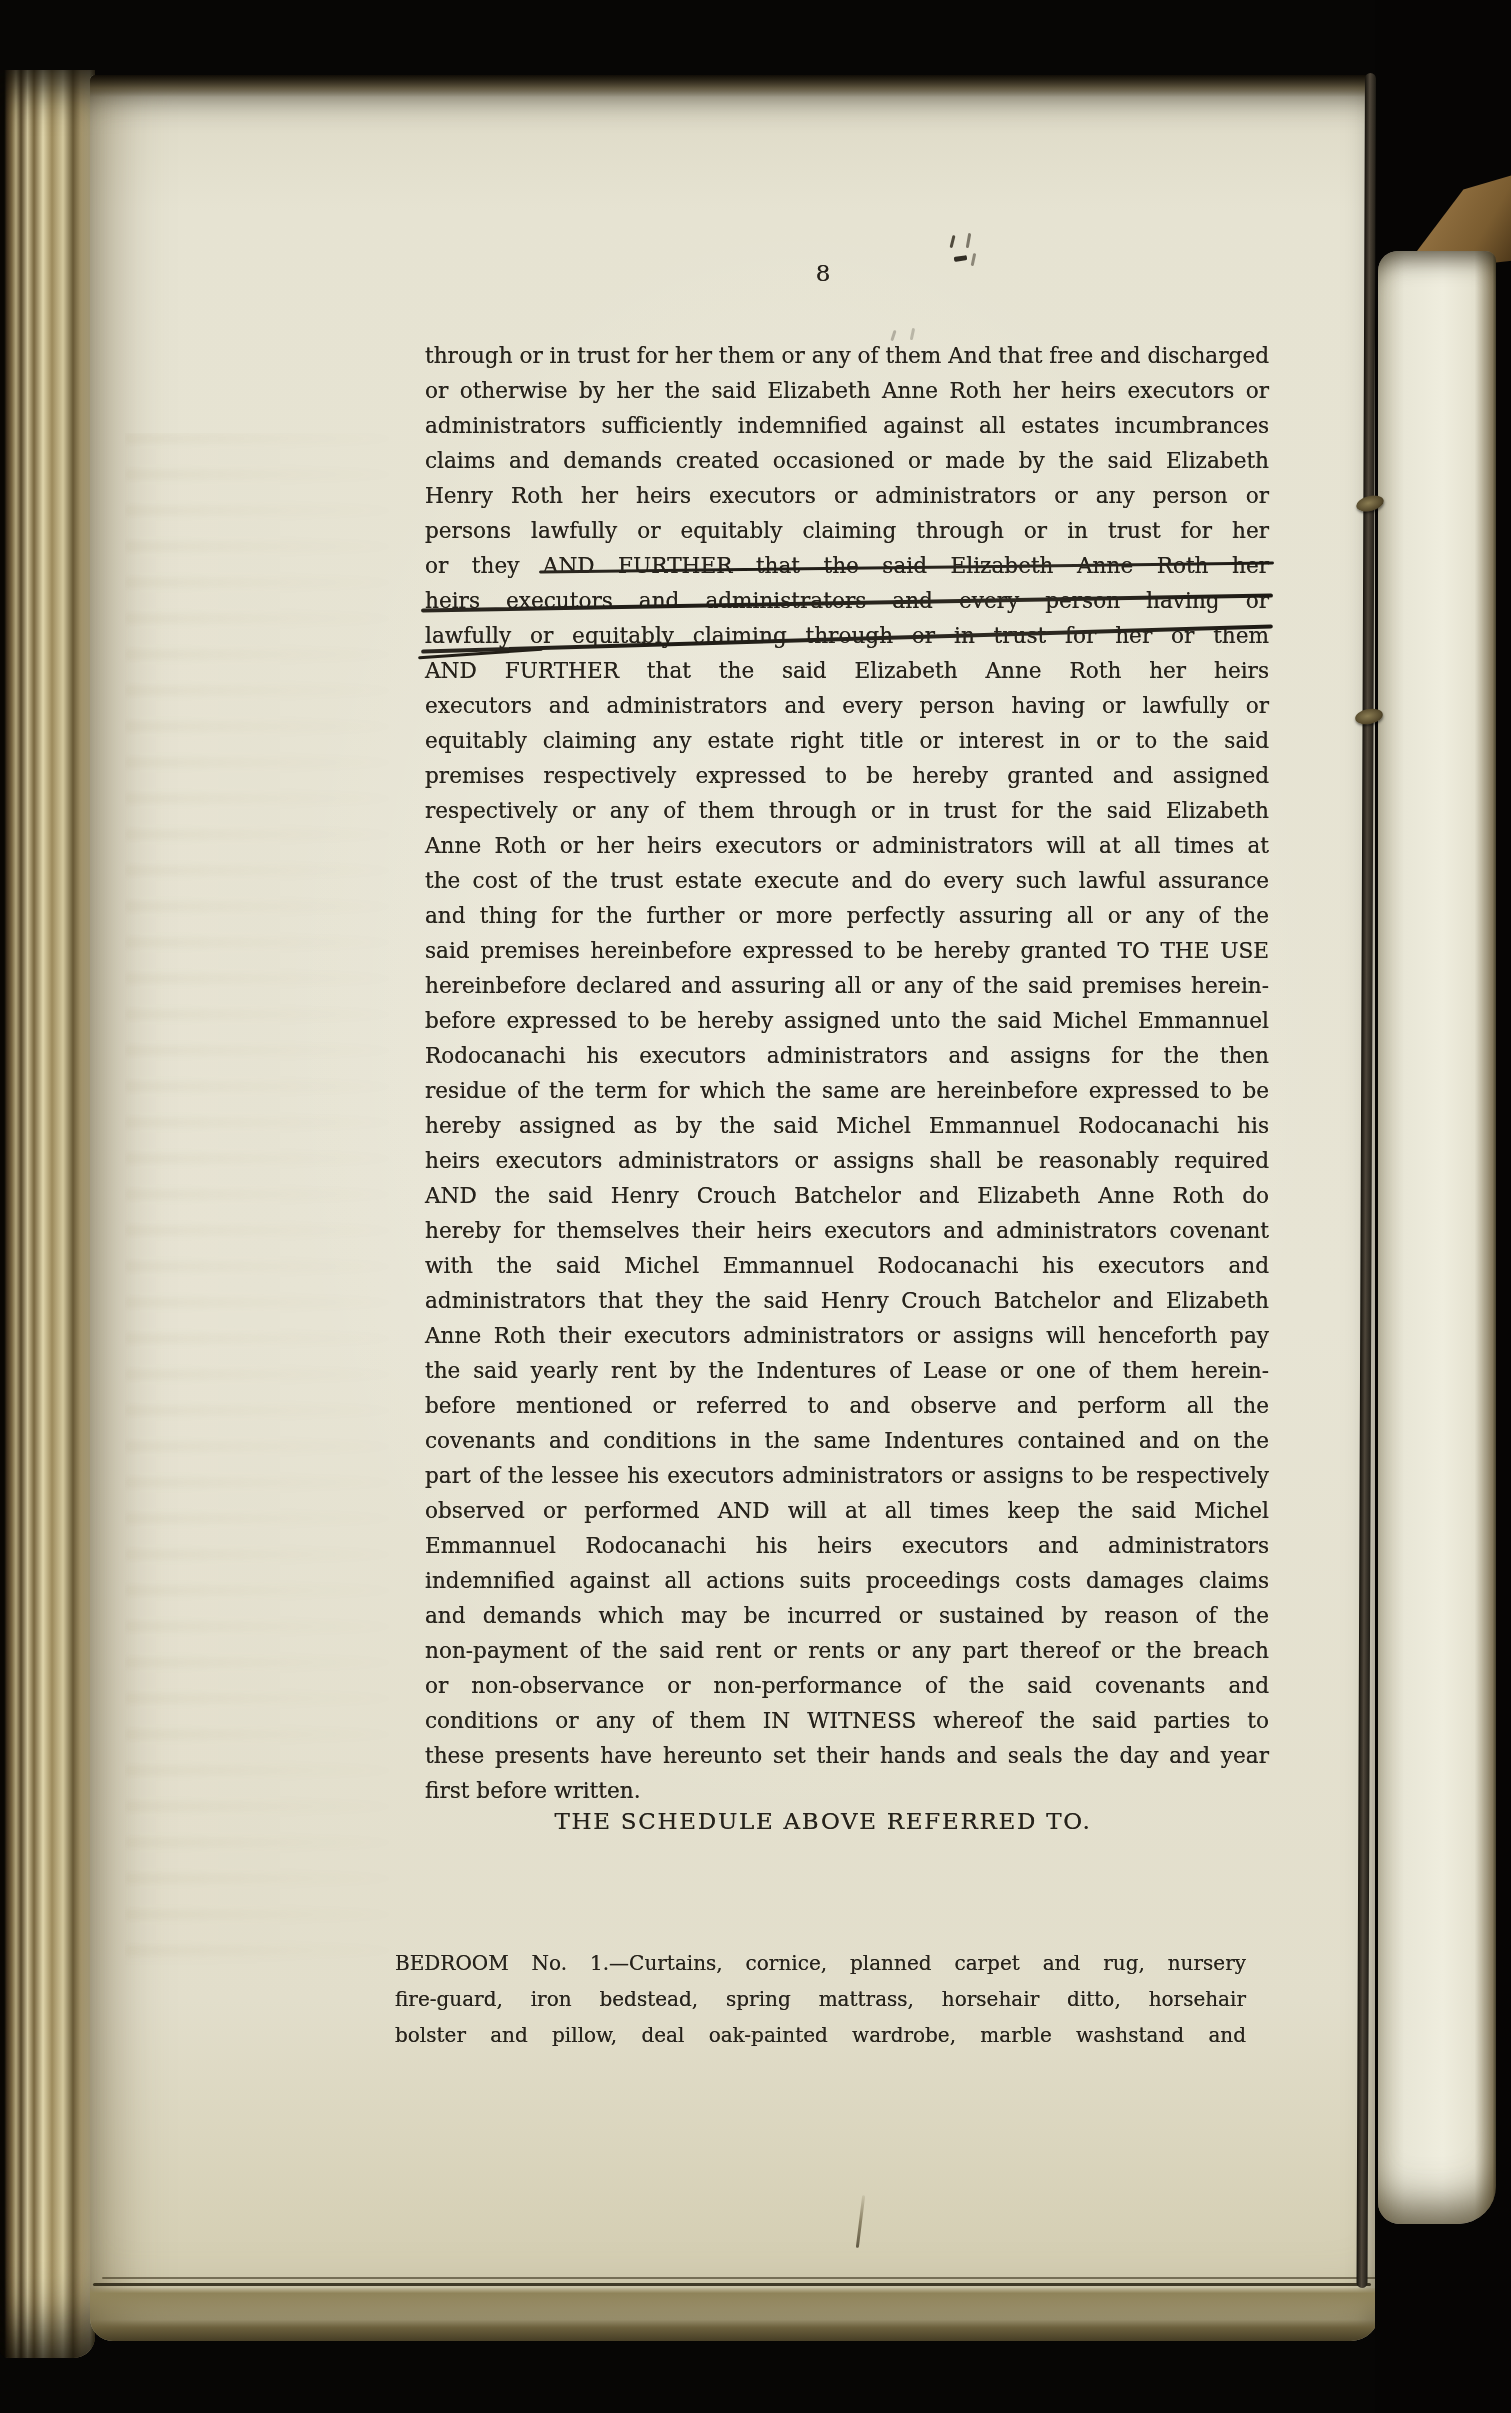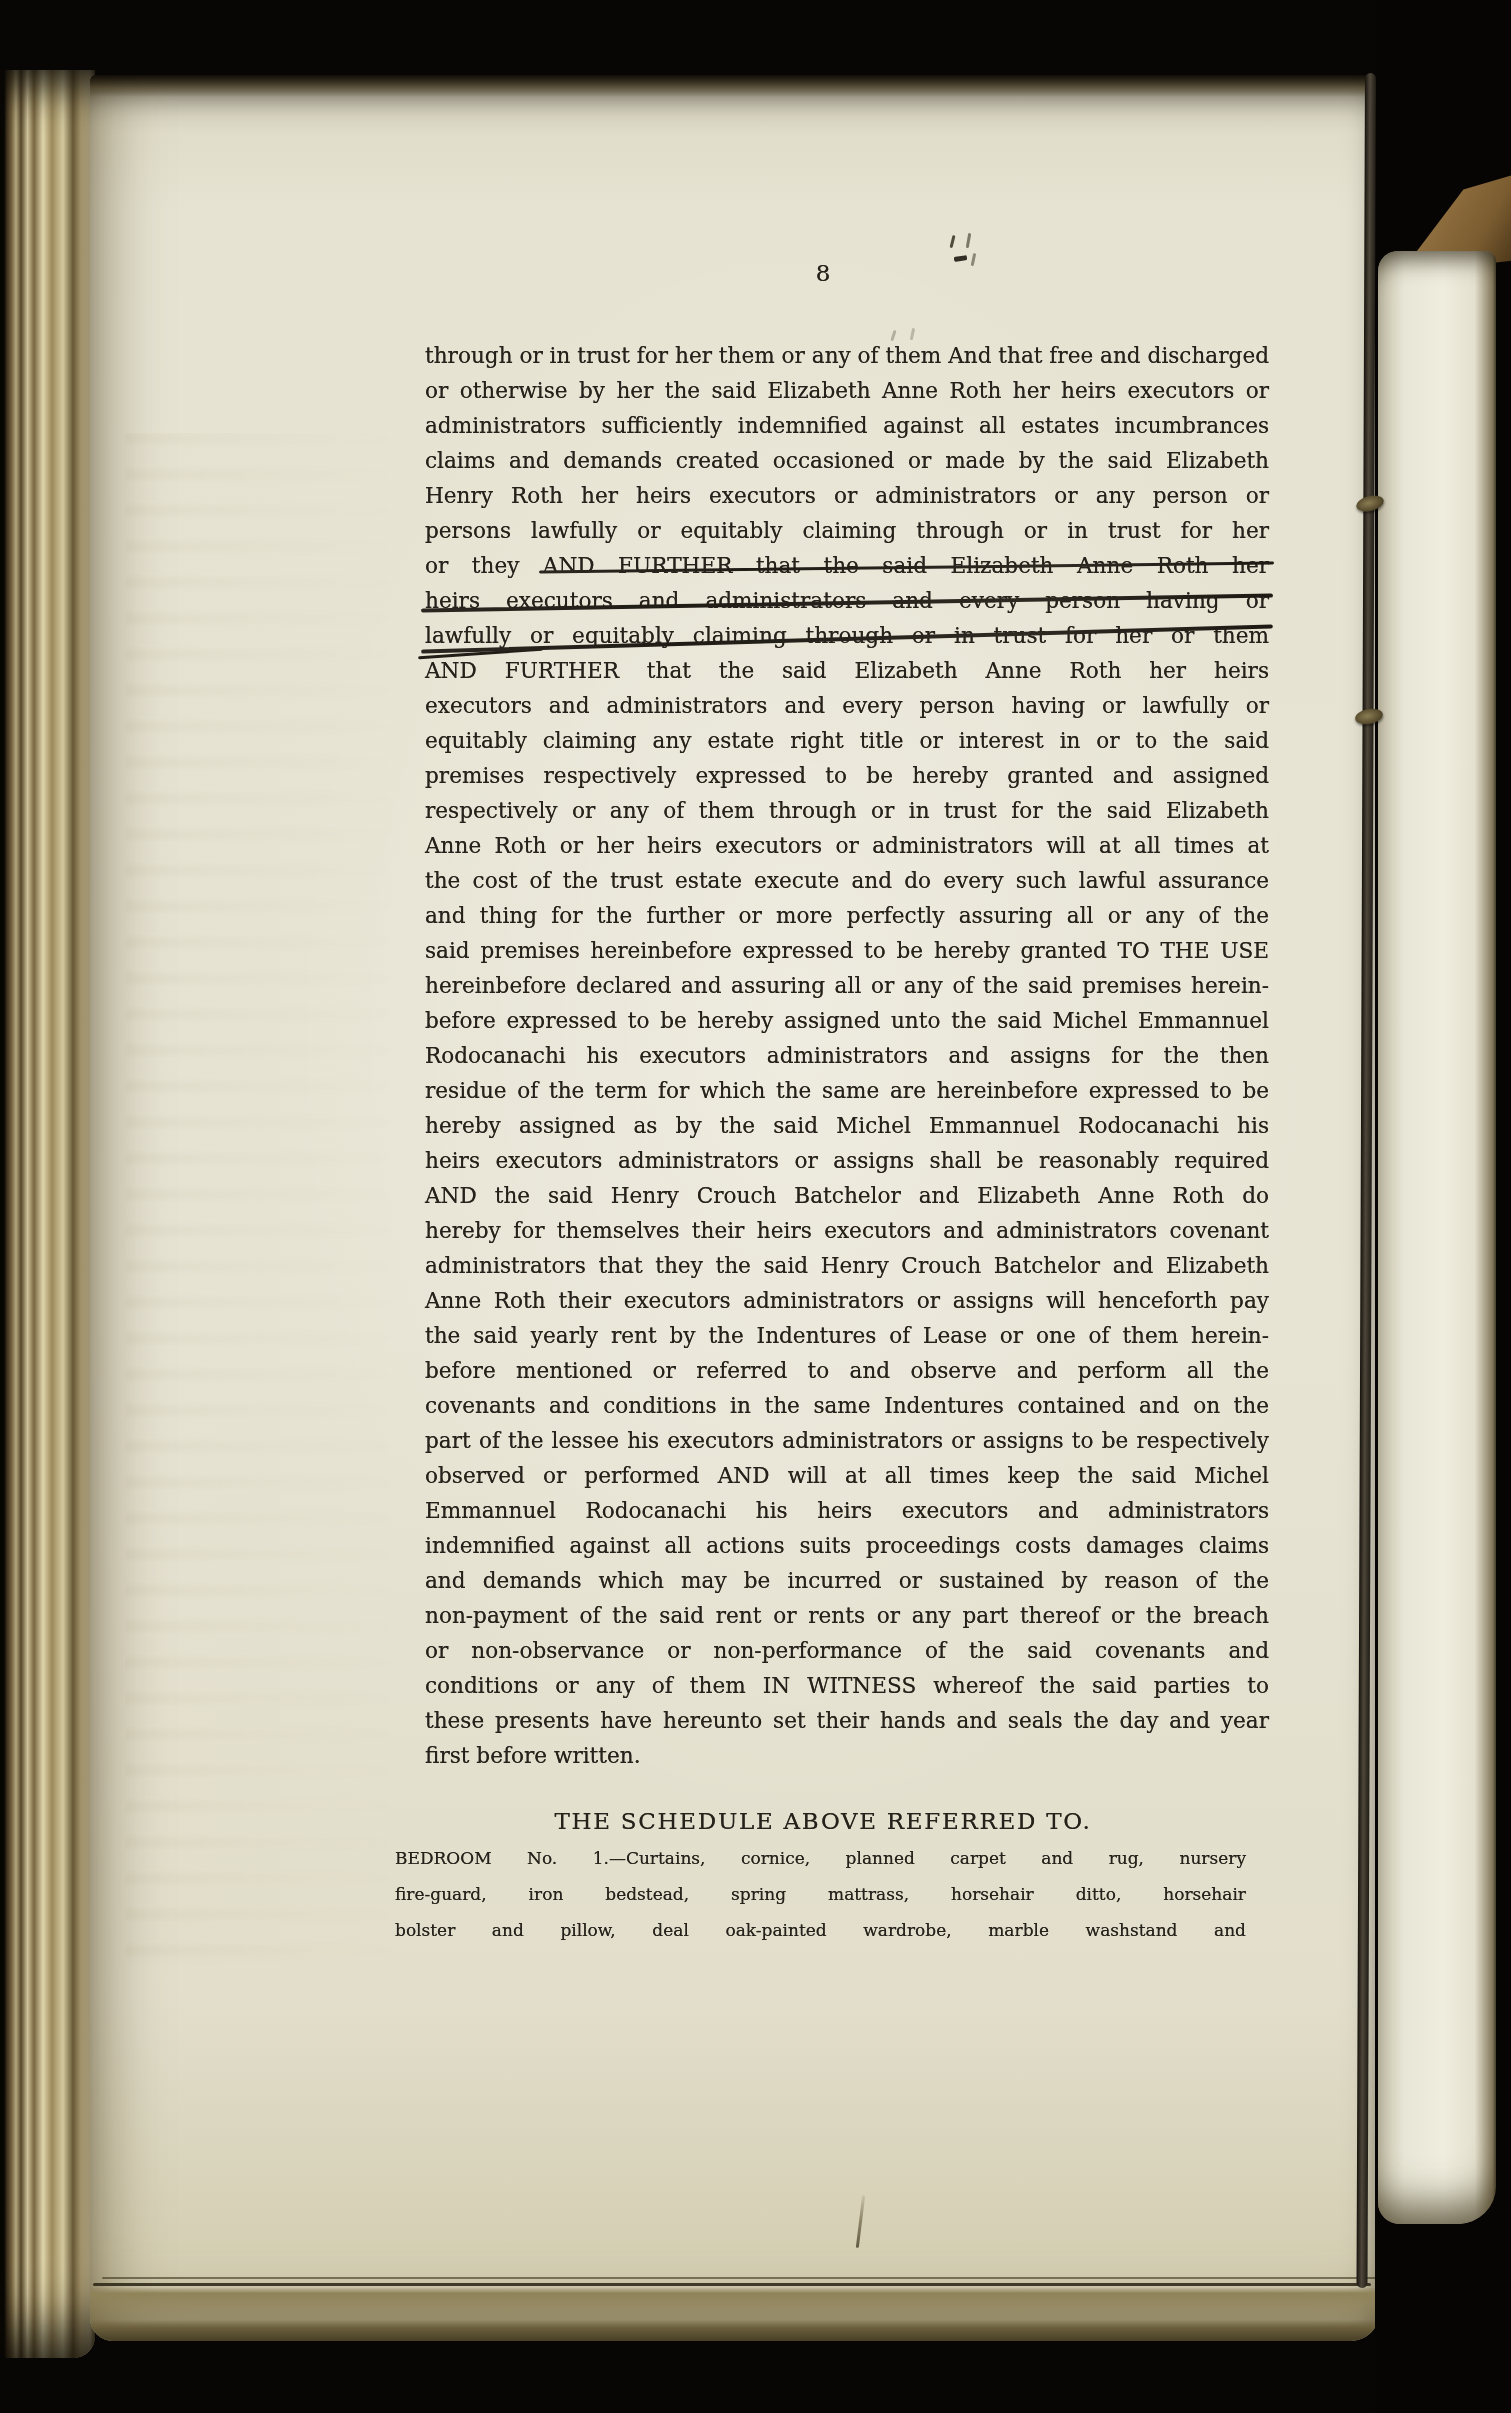--- a/index.html
+++ b/index.html
@@ -85,21 +85,21 @@
   .struck::after{content:"";position:absolute;left:-4.2px;right:-4.2px;top:54%;height:3.3px;
     background:linear-gradient(90deg,#2b2720,#1f1c16 30%,#2e2a22 70%,#1d1a14);
     border-radius:2.5px;transform:rotate(-0.5deg);}
   .struck.struck-6::after{transform:rotate(-0.7deg);top:50%;}
   .struck.struck-7::after{transform:rotate(-1.0deg);top:52%;height:4.2px;}
   .struck.struck-8::after{transform:rotate(-1.7deg);top:56%;height:4.2px;}
   .struck.struck-8::before{content:"";position:absolute;left:-6.7px;bottom:-7.5px;width:125px;height:3.3px;
     background:#221e17;border-radius:2.5px;transform:rotate(-4deg);}
   .heading{position:absolute;left:401px;top:1808px;width:844px;text-align:center;
     font-size:23px;letter-spacing:1.7px;}
-  .schedule{position:absolute;left:395px;top:1840px;width:851px;font-size:17px;}
+  .schedule{position:absolute;left:395px;top:1945px;width:851px;font-size:20px;}
   .schedule .line{height:36px;line-height:36px;}
 </style>
 </head>
 <body>
 
 <div class="left-edges"></div>
 
 <div class="page-main">
   <div class="top-edge-line"></div>
   <div class="bottom-edge">
@@ -146,20 +146,21 @@
     <div class="line"><span>and thing for the further or more perfectly assuring all or any of the</span></div>
     <div class="line"><span>said premises hereinbefore expressed to be hereby granted TO THE USE</span></div>
     <div class="line"><span>hereinbefore declared and assuring all or any of the said premises herein-</span></div>
     <div class="line"><span>before expressed to be hereby assigned unto the said Michel Emmannuel</span></div>
     <div class="line"><span>Rodocanachi his executors administrators and assigns for the then</span></div>
     <div class="line"><span>residue of the term for which the same are hereinbefore expressed to be</span></div>
     <div class="line"><span>hereby assigned as by the said Michel Emmannuel Rodocanachi his</span></div>
     <div class="line"><span>heirs executors administrators or assigns shall be reasonably required</span></div>
     <div class="line"><span>AND the said Henry Crouch Batchelor and Elizabeth Anne Roth do</span></div>
     <div class="line"><span>hereby for themselves their heirs executors and administrators covenant</span></div>
+    <div class="line"><span>with the said Michel Emmannuel Rodocanachi his executors and</span></div>
     <div class="line"><span>administrators that they the said Henry Crouch Batchelor and Elizabeth</span></div>
     <div class="line"><span>Anne Roth their executors administrators or assigns will henceforth pay</span></div>
     <div class="line"><span>the said yearly rent by the Indentures of Lease or one of them herein-</span></div>
     <div class="line"><span>before mentioned or referred to and observe and perform all the</span></div>
     <div class="line"><span>covenants and conditions in the same Indentures contained and on the</span></div>
     <div class="line"><span>part of the lessee his executors administrators or assigns to be respectively</span></div>
     <div class="line"><span>observed or performed AND will at all times keep the said Michel</span></div>
     <div class="line"><span>Emmannuel Rodocanachi his heirs executors and administrators</span></div>
     <div class="line"><span>indemnified against all actions suits proceedings costs damages claims</span></div>
     <div class="line"><span>and demands which may be incurred or sustained by reason of the</span></div>

